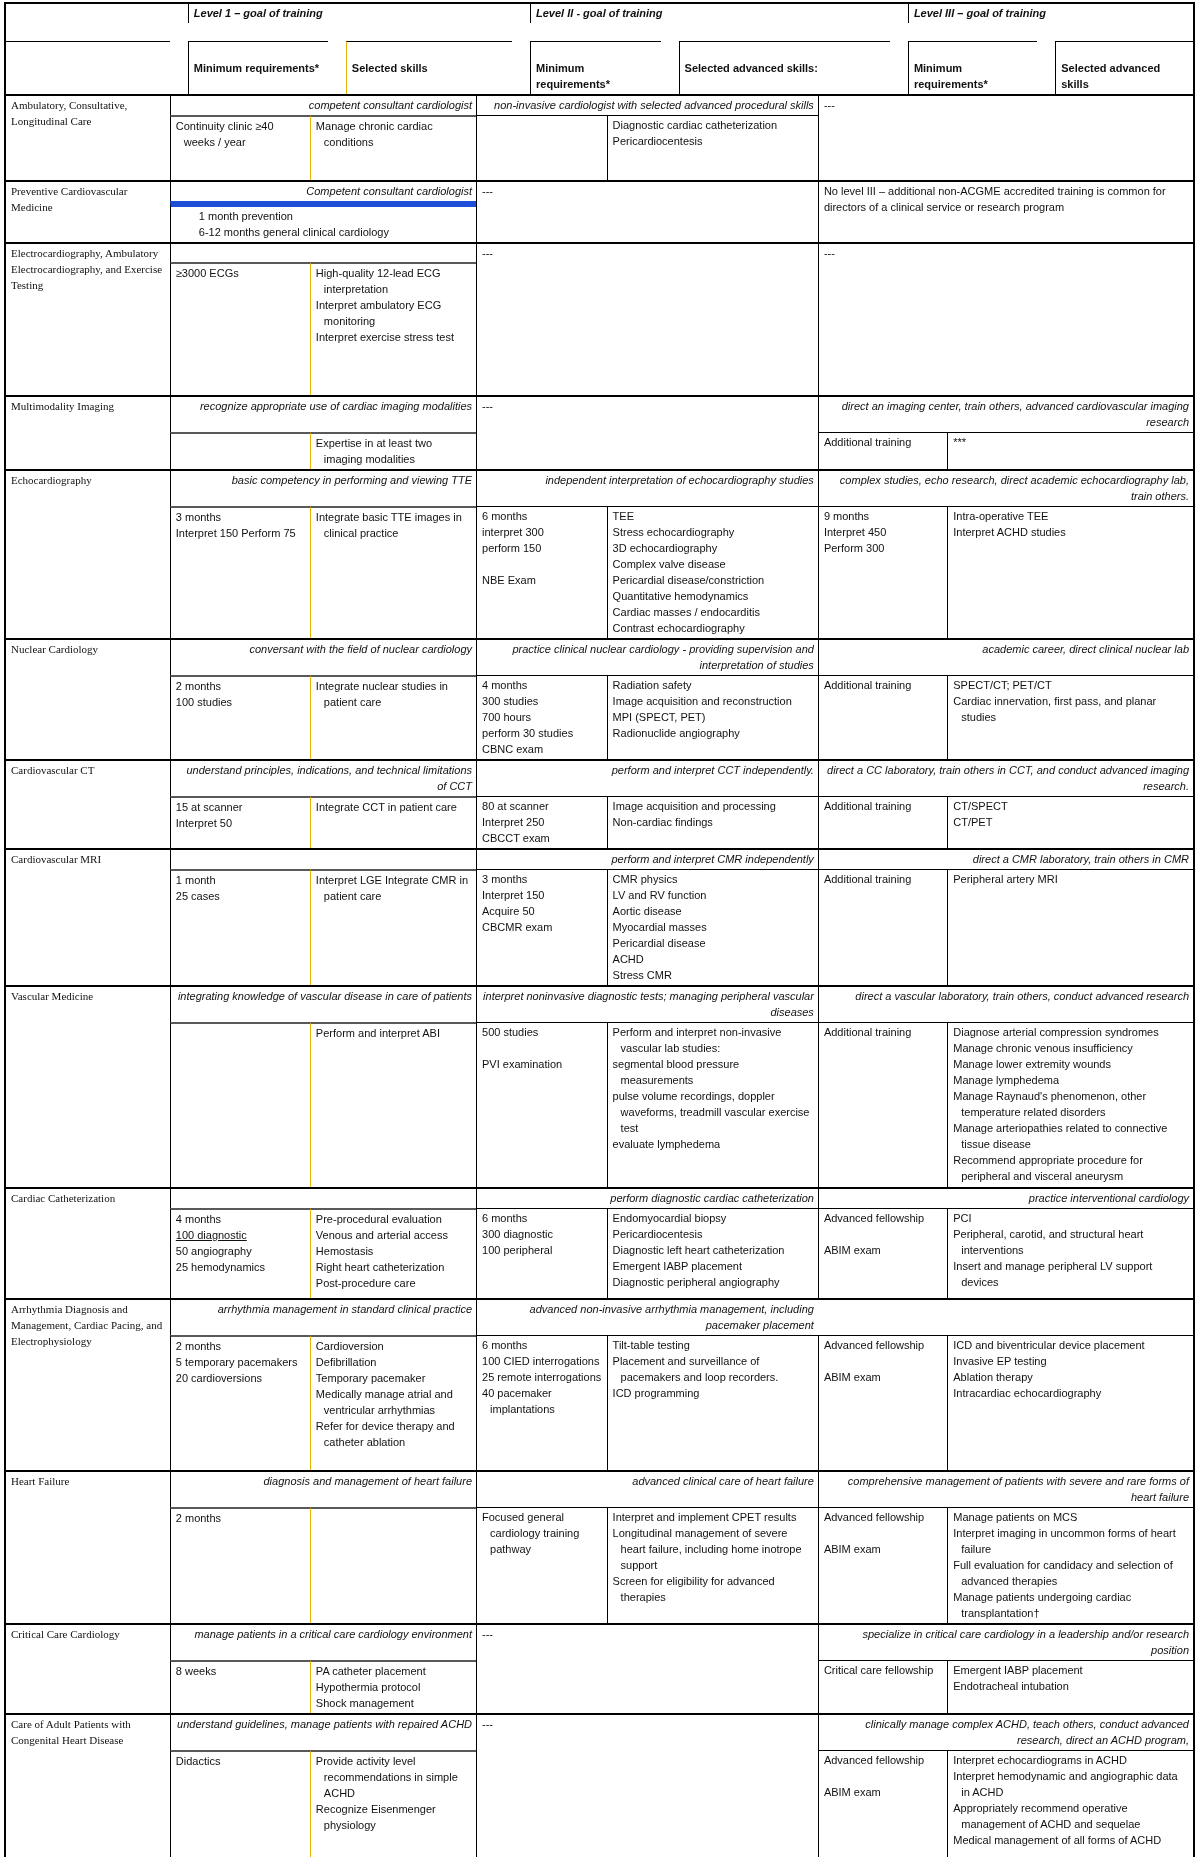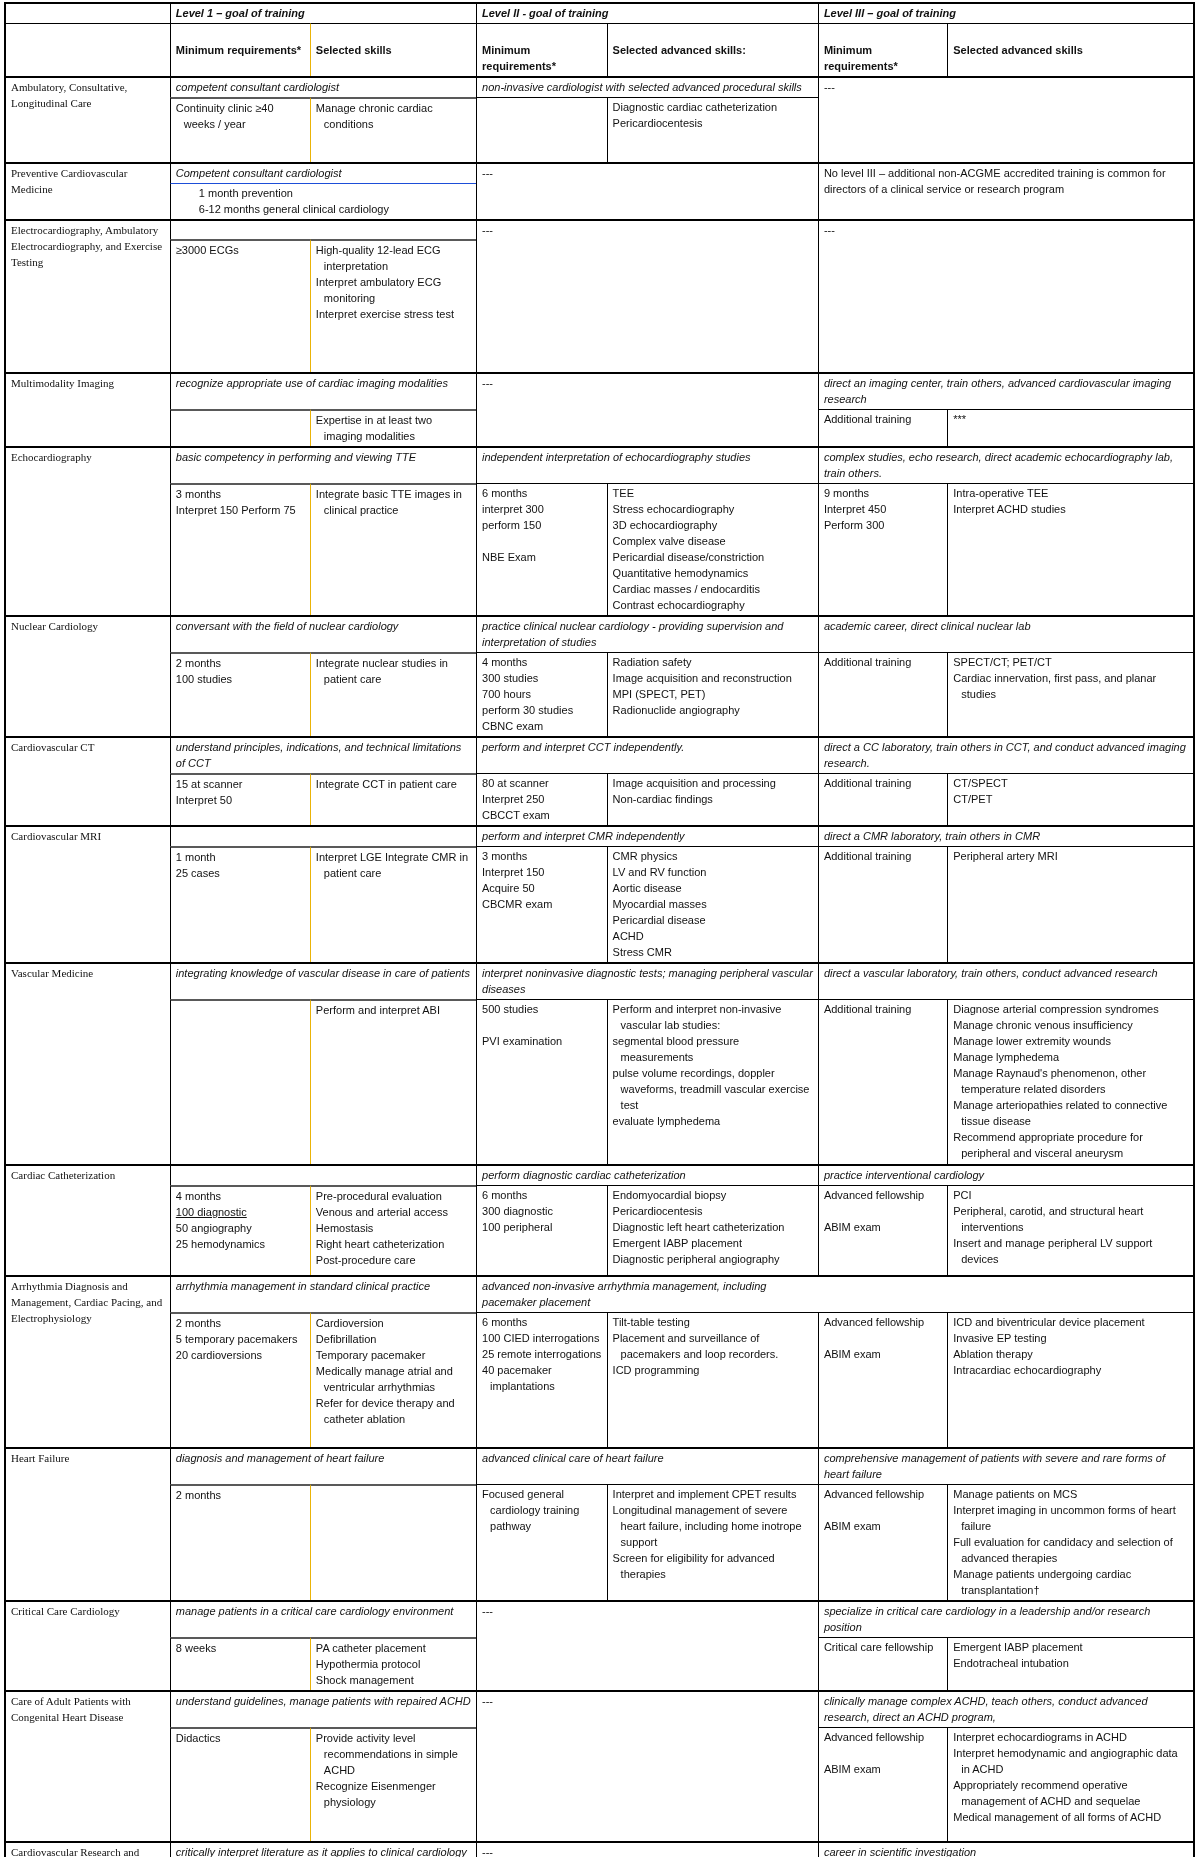--- a/index.html
+++ b/index.html
@@ -18,44 +18,44 @@
     font-size: 11px;
     line-height: 16px;
     background: #fff;
   }
   .rg {
     display: grid;
     grid-template-columns: 13.8% 11.8% 14.0% 11.0% 17.8% 10.9% auto;
     grid-template-rows: auto 1fr;
     border-top: 2px solid #000;
   }
-  .rg.hdr { border-top: none; }
+  .rg.hdr { border-top: none; gap: 18px; }
   .cell { padding: 1px 4px 2px 5px; overflow: hidden; }
   
   .lab { grid-column: 1; grid-row: 1 / 3; font-family: Liberation Serif, serif; }
   .g1 { grid-column: 2 / 4; grid-row: 1; border-left: 1px solid #000; }
   .g2 { grid-column: 4 / 6; grid-row: 1; border-left: 1px solid #000; }
   .g3 { grid-column: 6 / 8; grid-row: 1; border-left: 1px solid #000; }
   .m1 { grid-column: 2; grid-row: 2; border-left: 1px solid #000; }
   .s1 { grid-column: 3; grid-row: 2; border-left: 1px solid #eab308; }
   .m2 { grid-column: 4; grid-row: 2; border-left: 1px solid #000; }
   .s2 { grid-column: 5; grid-row: 2; border-left: 1px solid #000; }
   .m3 { grid-column: 6; grid-row: 2; border-left: 1px solid #000; }
   .s3 { grid-column: 7; grid-row: 2; border-left: 1px solid #000; }
   .f2 { grid-column: 4 / 6; grid-row: 1 / 3; border-left: 1px solid #000; }
   .f3 { grid-column: 6 / 8; grid-row: 1 / 3; border-left: 1px solid #000; }
-  .b1 { grid-column: 2 / 4; grid-row: 2; border-left: 1px solid #000; border-top: 1px solid #1d4ed8; padding-left: 28px; }
+  .b1 { grid-column: 2 / 4; grid-row: 2; border-left: 1px solid #000; border-top: 6px solid #1d4ed8; padding-left: 28px; }
   .hb1 { grid-column: 1; grid-row: 1; }
   .hb2 { grid-column: 1; grid-row: 2; }
   
   .dt1 { border-top: 2px solid #595959; }   
   .dt2 { border-top: 1px solid #000; }      
   .hr2 { border-top: 1px solid #000; }      
   
-  .goal { font-style: italic; min-height: 18px; }
+  .goal { font-style: italic; min-height: 18px; text-align: right; }
   .plain { font-style: normal; }
   .lvl { font-weight: bold; font-style: italic; min-height: 18px; }
   .hc { font-weight: bold; min-height: 29px; padding-top: 18px; }
   .li { padding-left: 8px; text-indent: -8px; }
   .li:empty { height: 16px; }
   .u { text-decoration: underline; }
 </style>
 </head>
 <body>
 

